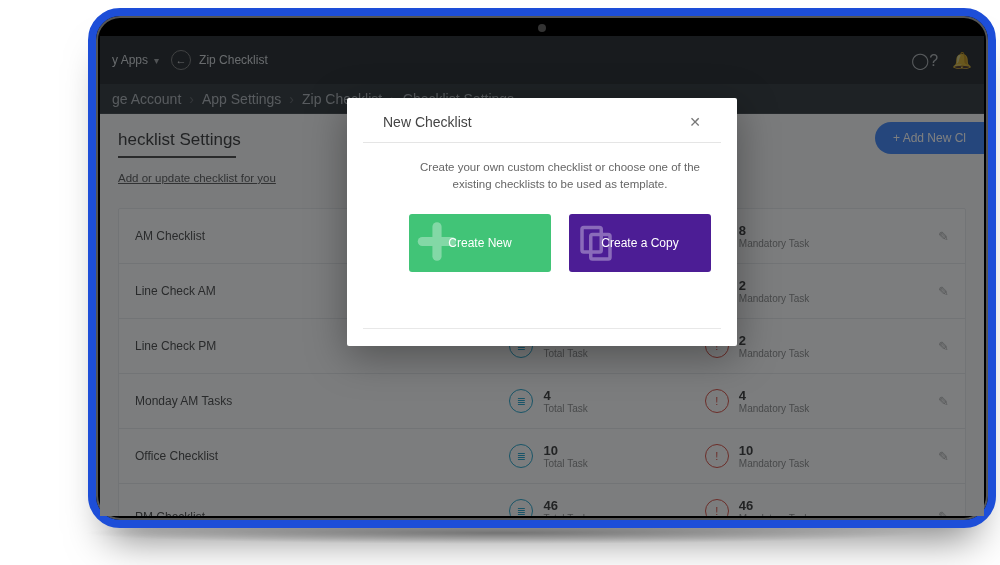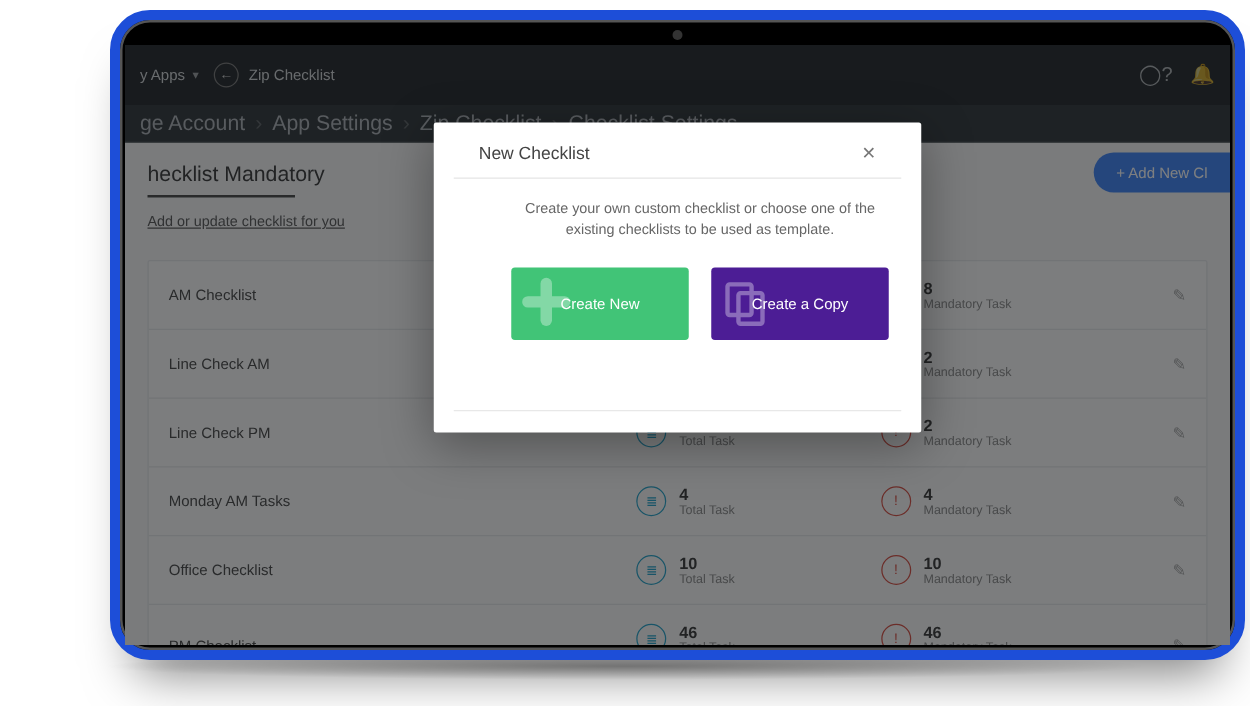--- a/index.html
+++ b/index.html
@@ -53,21 +53,21 @@
     display:flex; align-items:center; justify-content:center; font-size:11px; color:#ccc;
   }
   .topbar-right { margin-left:auto; display:flex; gap:14px; align-items:center; }
   .topbar-right .icon { color:#cfd3d6; font-size:16px; opacity:.8; }
 
   
   .breadcrumbs {
     height: 30px;
     background: #2c3236;
     display:flex; align-items:center;
-    color:#aab0b5; font-size:17px;
+    color:#aab0b5; font-size:14px;
     padding: 0 12px;
     gap: 8px;
     border-bottom:1px solid #3a4045;
   }
   .breadcrumbs .sep { color:#5a5f63; }
 
   
   .content {
     position: relative;
     padding: 16px 18px;
@@ -191,21 +191,21 @@
       <span>ge Account</span>
       <span class="sep">›</span>
       <span>App Settings</span>
       <span class="sep">›</span>
       <span>Zip Checklist</span>
       <span class="sep">›</span>
       <span>Checklist Settings</span>
     </div>
 
     <div class="content">
-      <div class="page-title">hecklist Mandatory</div>
+      <div class="page-title">hecklist Settings</div>
       <div class="page-title-underline"></div>
       <div class="subtext">Add or update checklist for you</div>
 
       <div class="add-btn">
         <span>+ Add New Cl</span>
       </div>
 
       <div class="list" id="list">
           <div class="row">
             <div class="name">AM Checklist</div>

